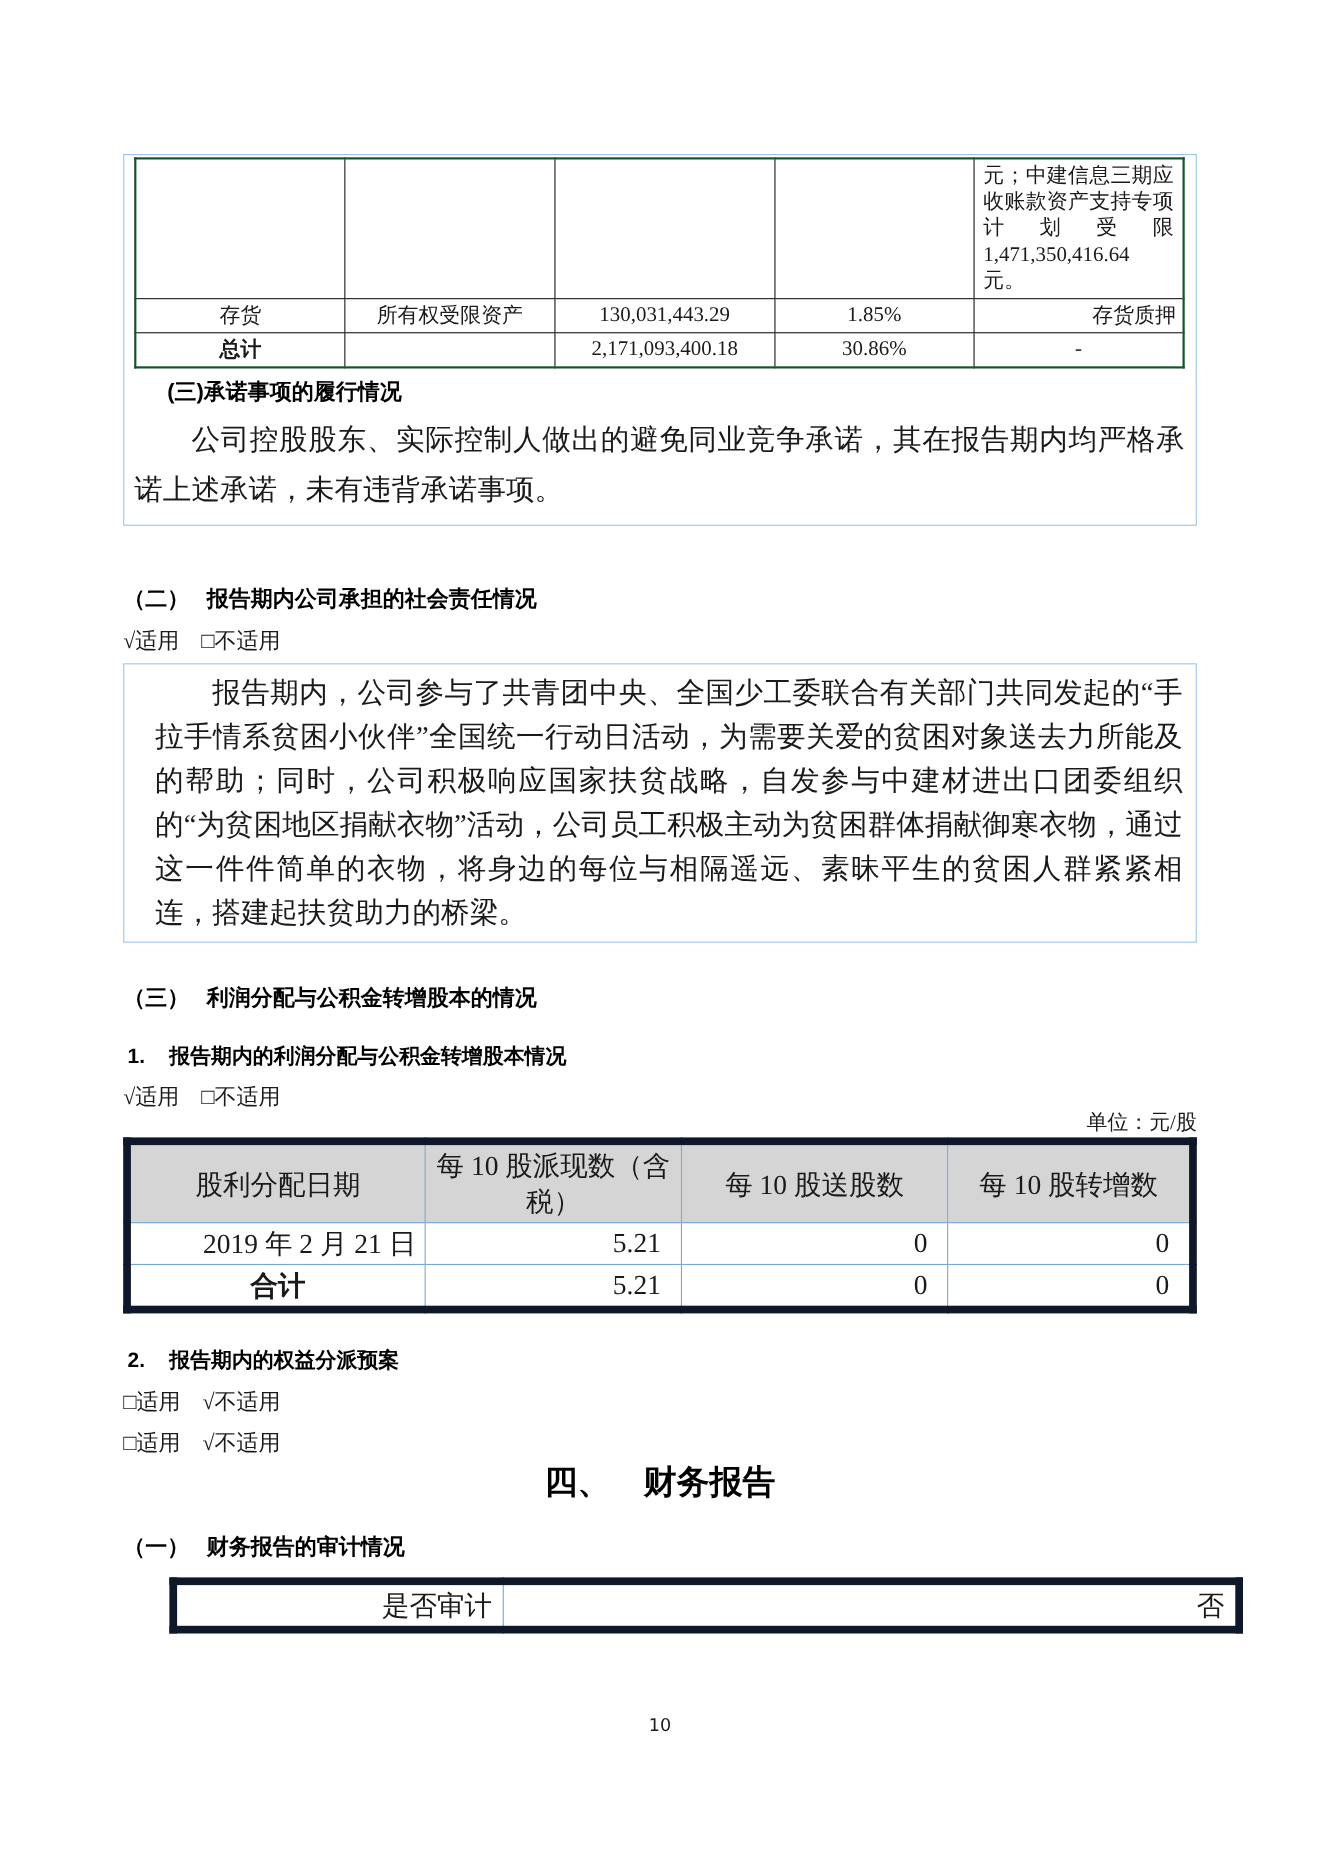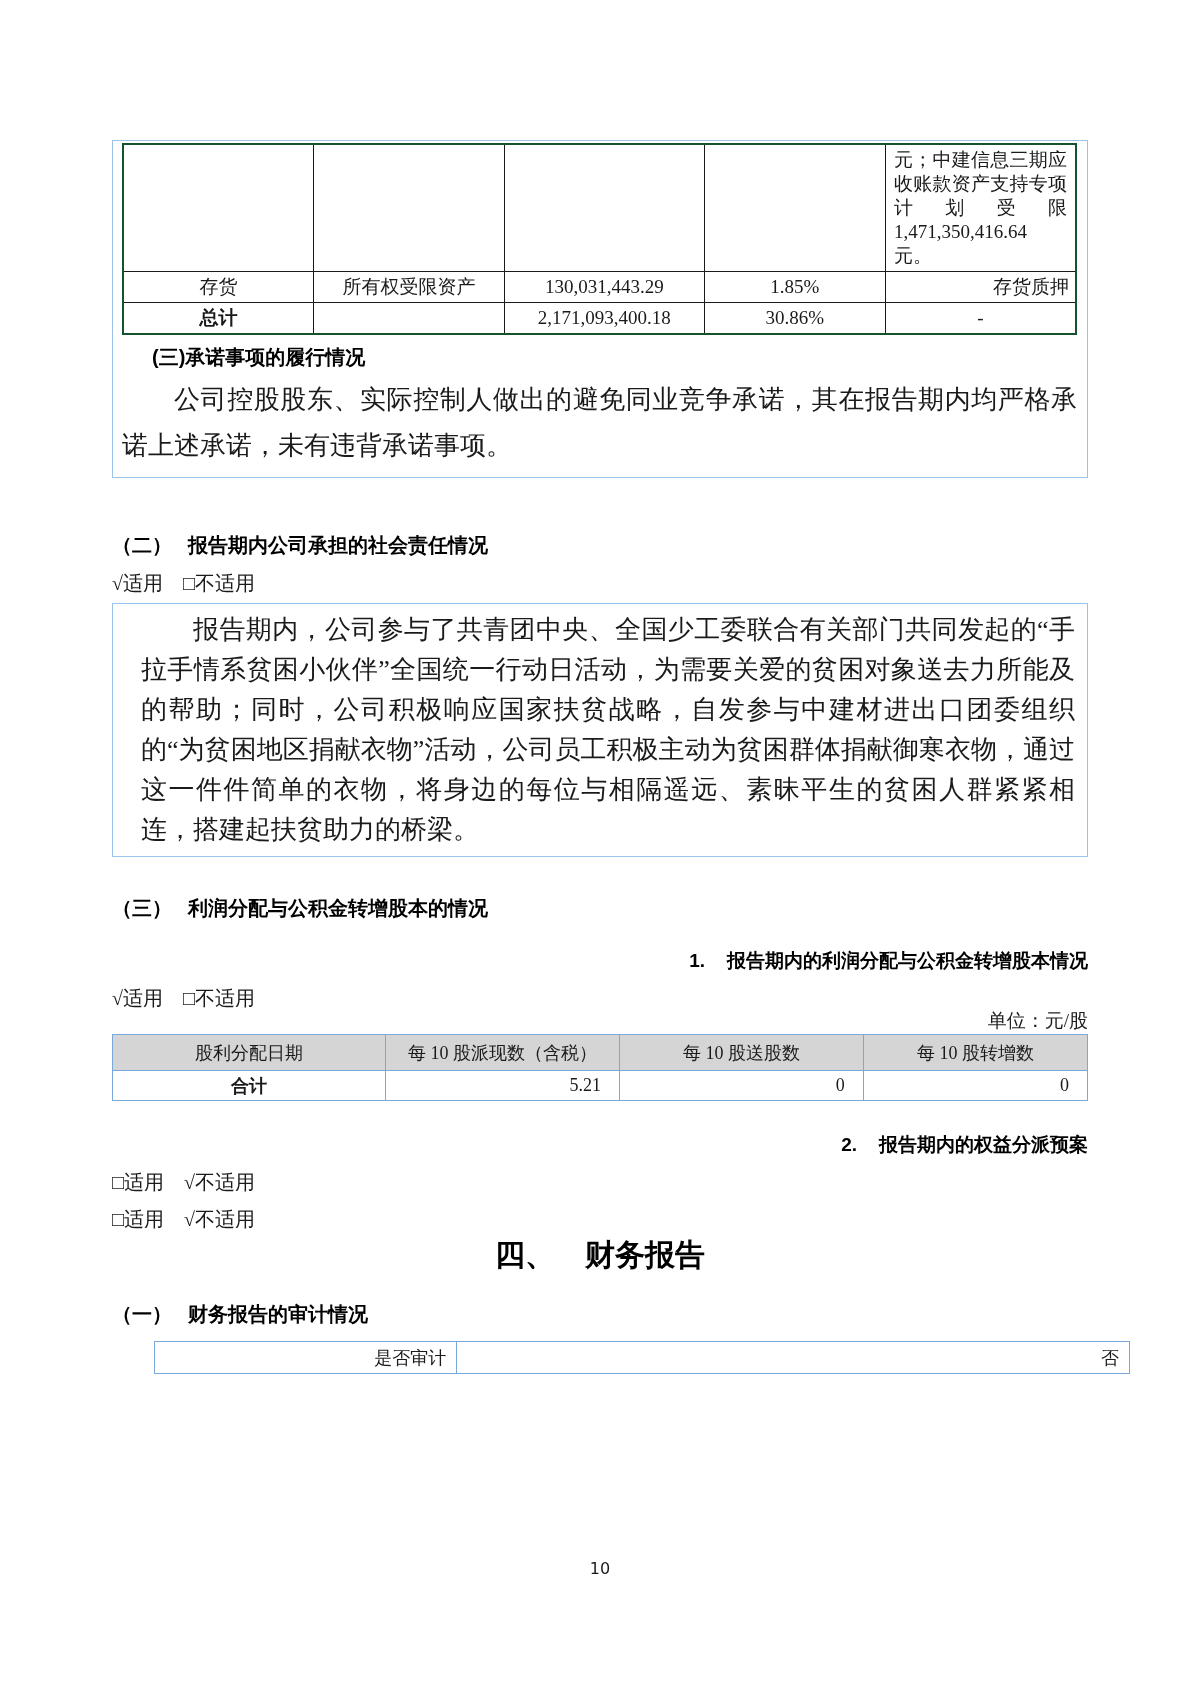--- a/index.html
+++ b/index.html
@@ -51,31 +51,31 @@
     font-family: "Liberation Sans", sans-serif;
     font-weight: bold; font-size: 20px; line-height: 30px; color: #000;
   }
   .sec-num { margin-right: 16px; }
   .m-sec2 { margin-top: 52px; }
   .m-sec3 { margin-top: 36px; }
   .m-sec4 { margin-top: 18px; }
   .m-sec41 { margin-top: 22px; }
   .num-heading {
     font-family: "Liberation Sans", sans-serif;
-    font-weight: bold; font-size: 19px; line-height: 28px; color: #000; text-align: right;
+    font-weight: bold; font-size: 19px; line-height: 28px; color: #000;
   }
   .num-heading .num { margin-right: 22px; margin-left: 4px; }
   .m-sub1 { margin-top: 24px; }
   .m-sub2 { margin-top: 30px; }
   .applicability { margin-top: 9px; font-size: 20px; line-height: 28px; white-space: pre-wrap; }
 
   .unit-line { margin-top: -4px; font-size: 19px; line-height: 26px; text-align: right; }
 
   
-  .blue-table { border: 1px solid #0f172a; font-size: 18px; }
+  .blue-table { border: 7px solid #0f172a; font-size: 25px; }
   .blue-table th, .blue-table td { border: 1px solid #79a9d9; }
   .dividend th {
     background: #d5d5d5; font-weight: normal; height: 36px;
     text-align: center; padding: 2px 4px;
   }
   .dividend td { height: 30px; padding: 2px 8px; }
   .dividend td.r { padding-right: 18px; }
   .audit { margin-top: 12px; margin-left: 42px; }
   .audit td { height: 32px; padding: 2px 10px; }
 
@@ -163,20 +163,26 @@
       <thead>
         <tr>
           <th>股利分配日期</th>
           <th>每 10 股派现数（含税）</th>
           <th>每 10 股送股数</th>
           <th>每 10 股转增数</th>
         </tr>
       </thead>
       <tbody>
         <tr>
+          <td class="l">2019 年 2 月 21 日</td>
+          <td class="r">5.21</td>
+          <td class="r">0</td>
+          <td class="r">0</td>
+        </tr>
+        <tr>
           <td class="c b">合计</td>
           <td class="r">5.21</td>
           <td class="r">0</td>
           <td class="r">0</td>
         </tr>
       </tbody>
     </table>
 
     <h3 class="num-heading m-sub2">
       <span class="num">2.</span><span>报告期内的权益分派预案</span>

